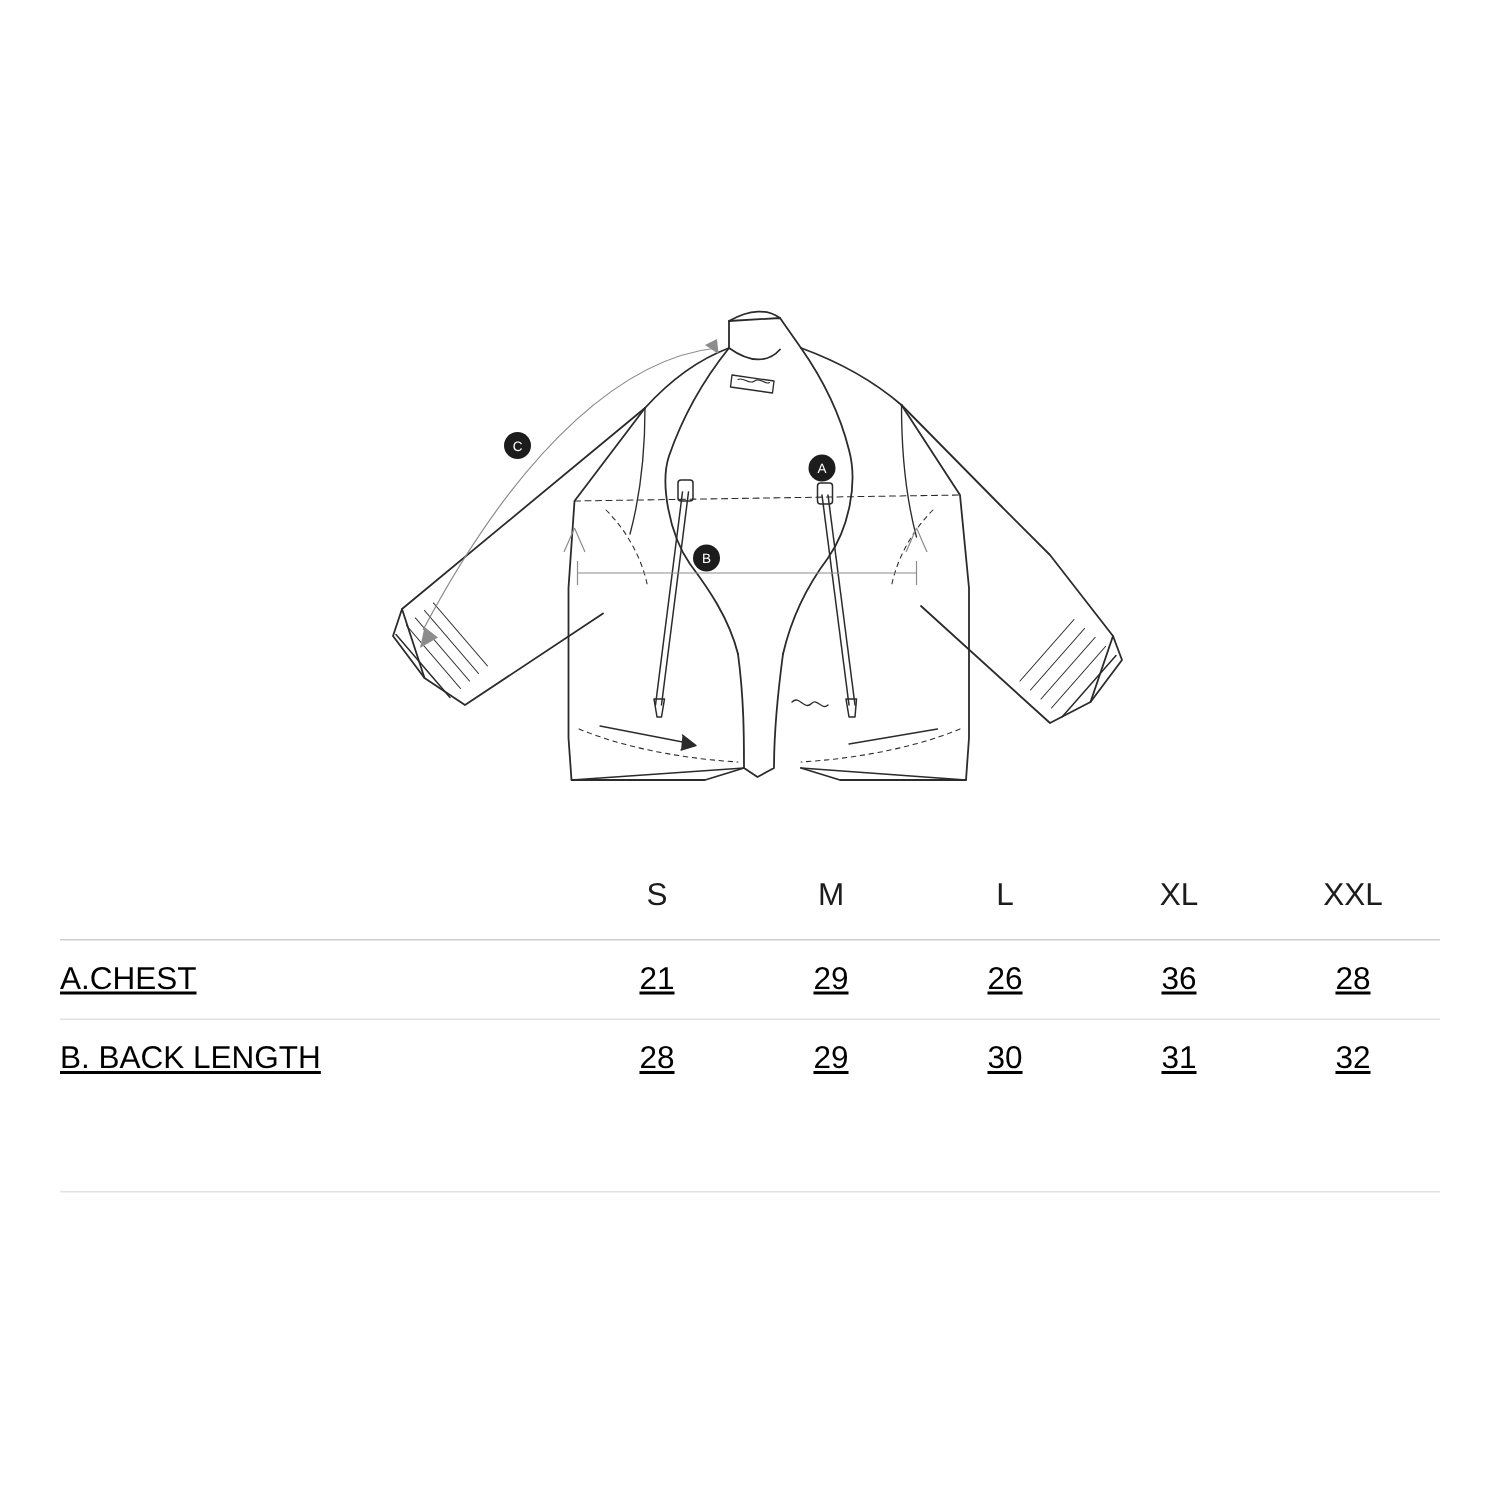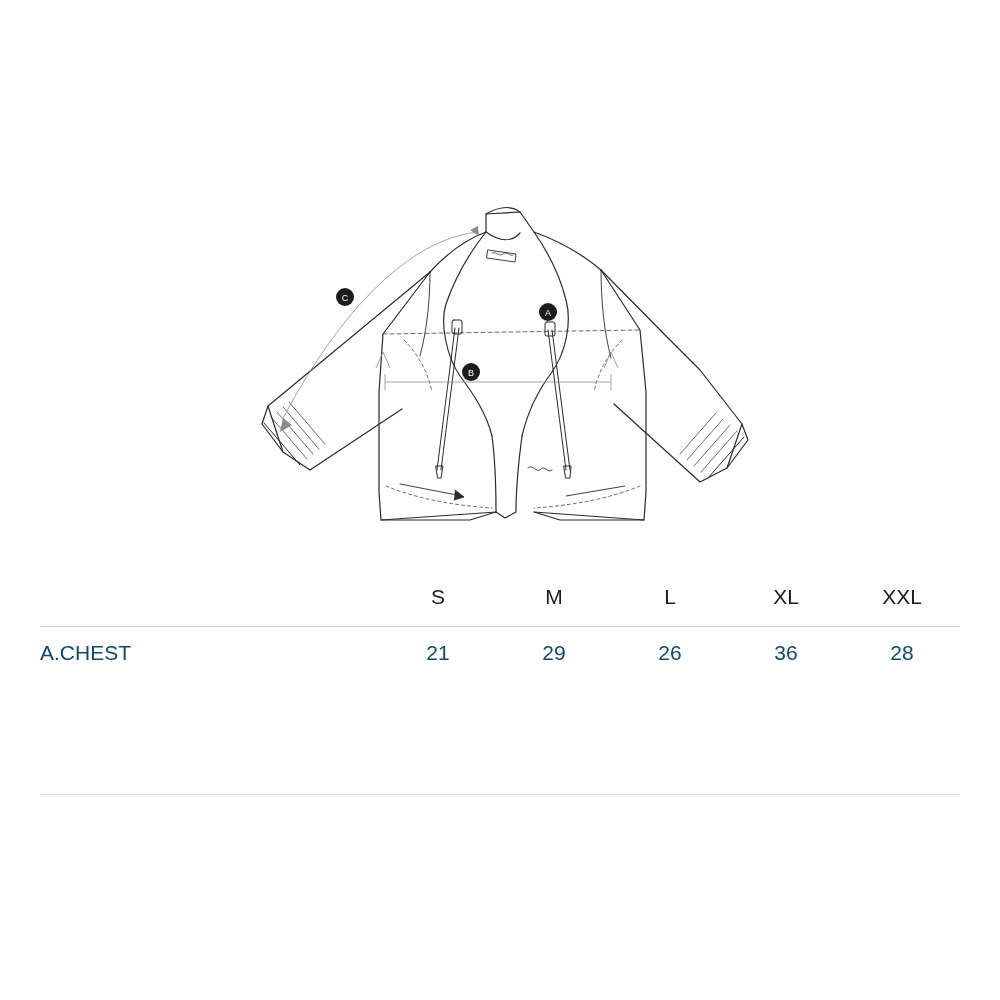--- a/index.html
+++ b/index.html
@@ -60,23 +60,24 @@
     text-align: left;
   }
   .header-underline td {
     border-bottom: 1px solid #cfcfcf;
     height: 0;
     padding: 0;
   }
   .data-row td {
     height: 52px;
     font-size: 21px;
-    color: #0c4a6e;
+    color: #000000;
     text-align: center;
     border-bottom: 1px solid #e2e2e2;
+    text-decoration: underline;
   }
   .data-row:last-child td {
     border-bottom: none;
   }
   .data-row td.row-label {
     text-align: left;
     padding-left: 28px;
   }
   .bottom-rule {
     position: absolute;
@@ -239,17 +240,25 @@
     </thead>
     <tbody>
       <tr class="data-row">
         <td class="row-label">A.CHEST</td>
         <td>21</td>
         <td>29</td>
         <td>26</td>
         <td>36</td>
         <td>28</td>
       </tr>
+      <tr class="data-row">
+        <td class="row-label">B. BACK LENGTH</td>
+        <td>28</td>
+        <td>29</td>
+        <td>30</td>
+        <td>31</td>
+        <td>32</td>
+      </tr>
     </tbody>
   </table>
   <div class="bottom-rule"></div>
 
 </div>
 
 </body></html>

